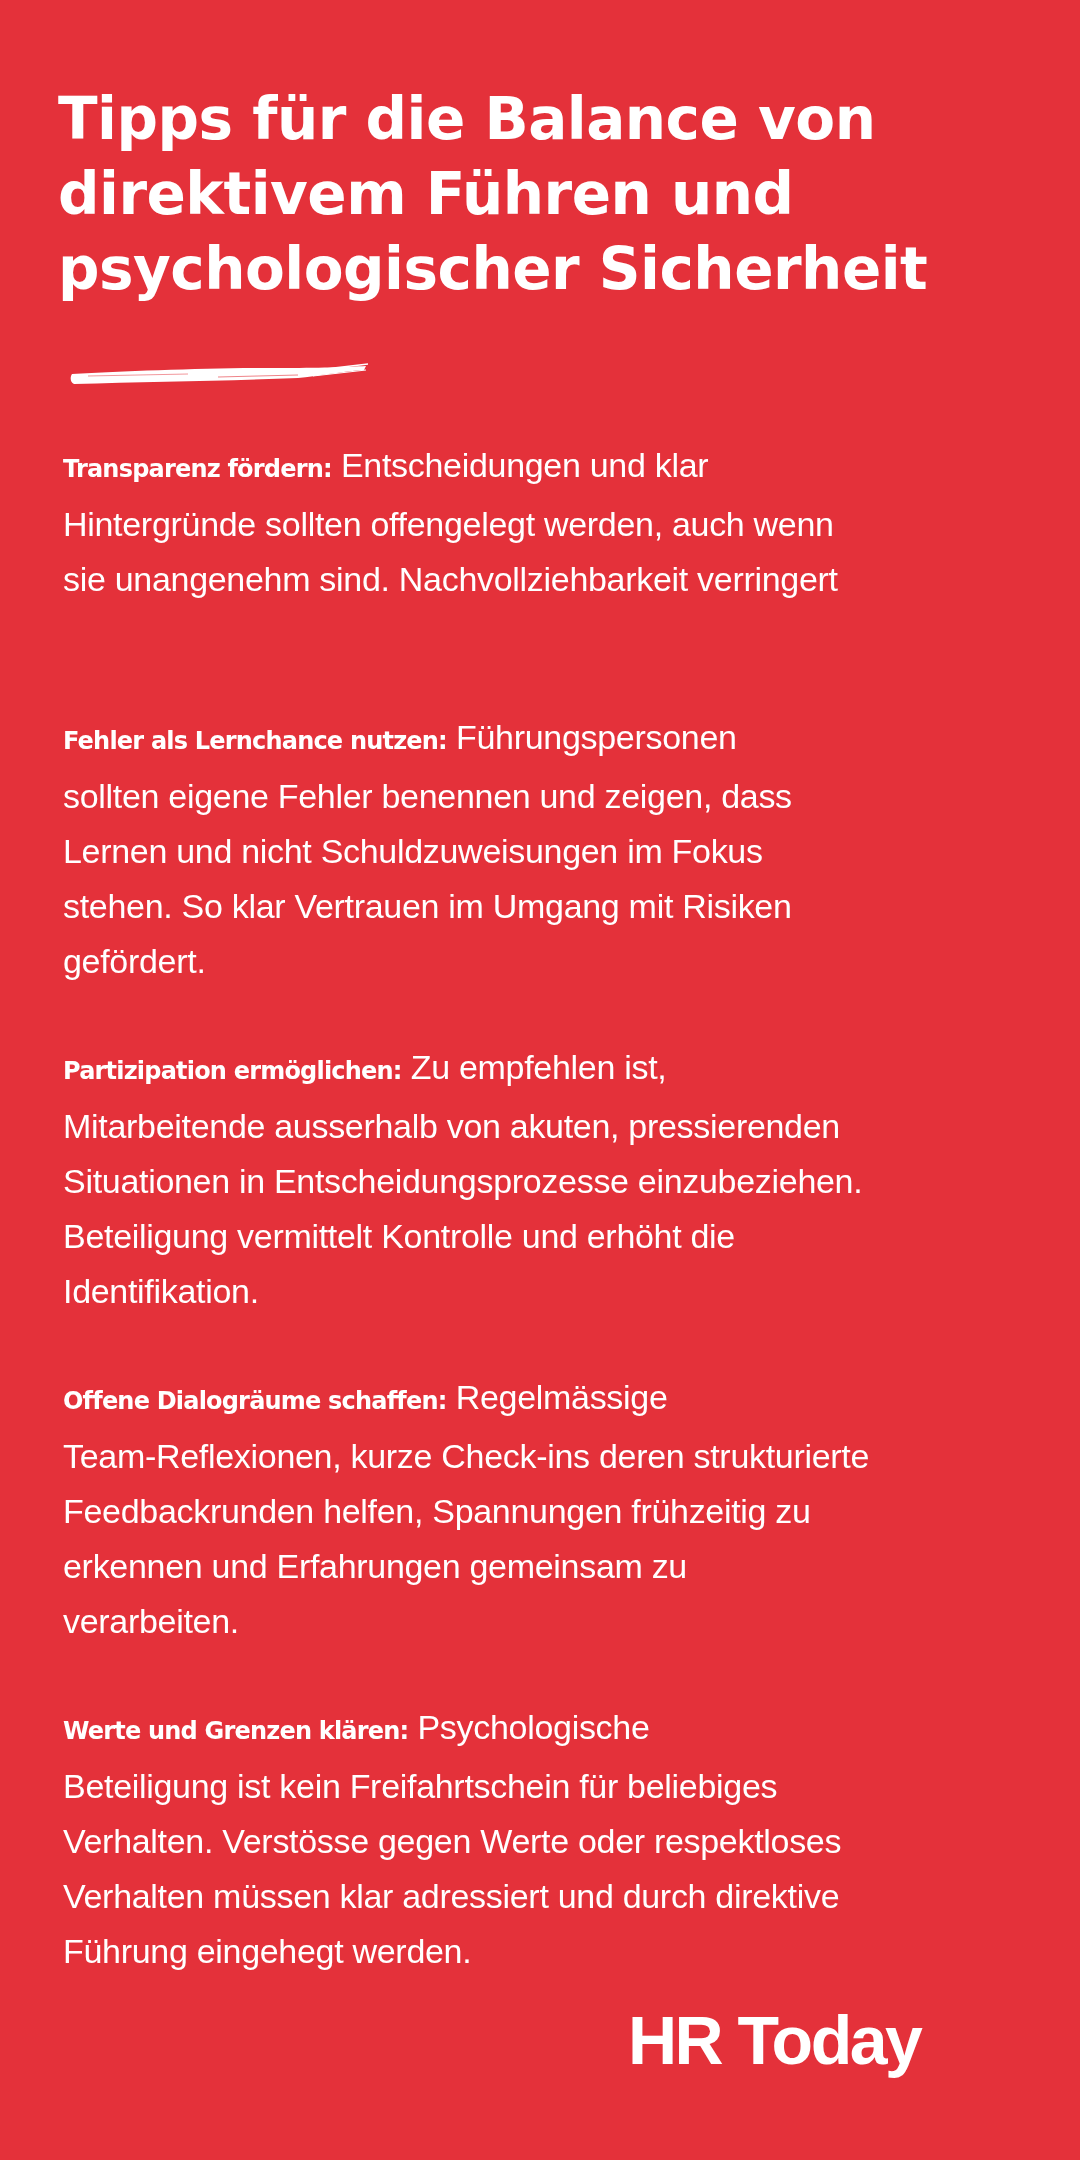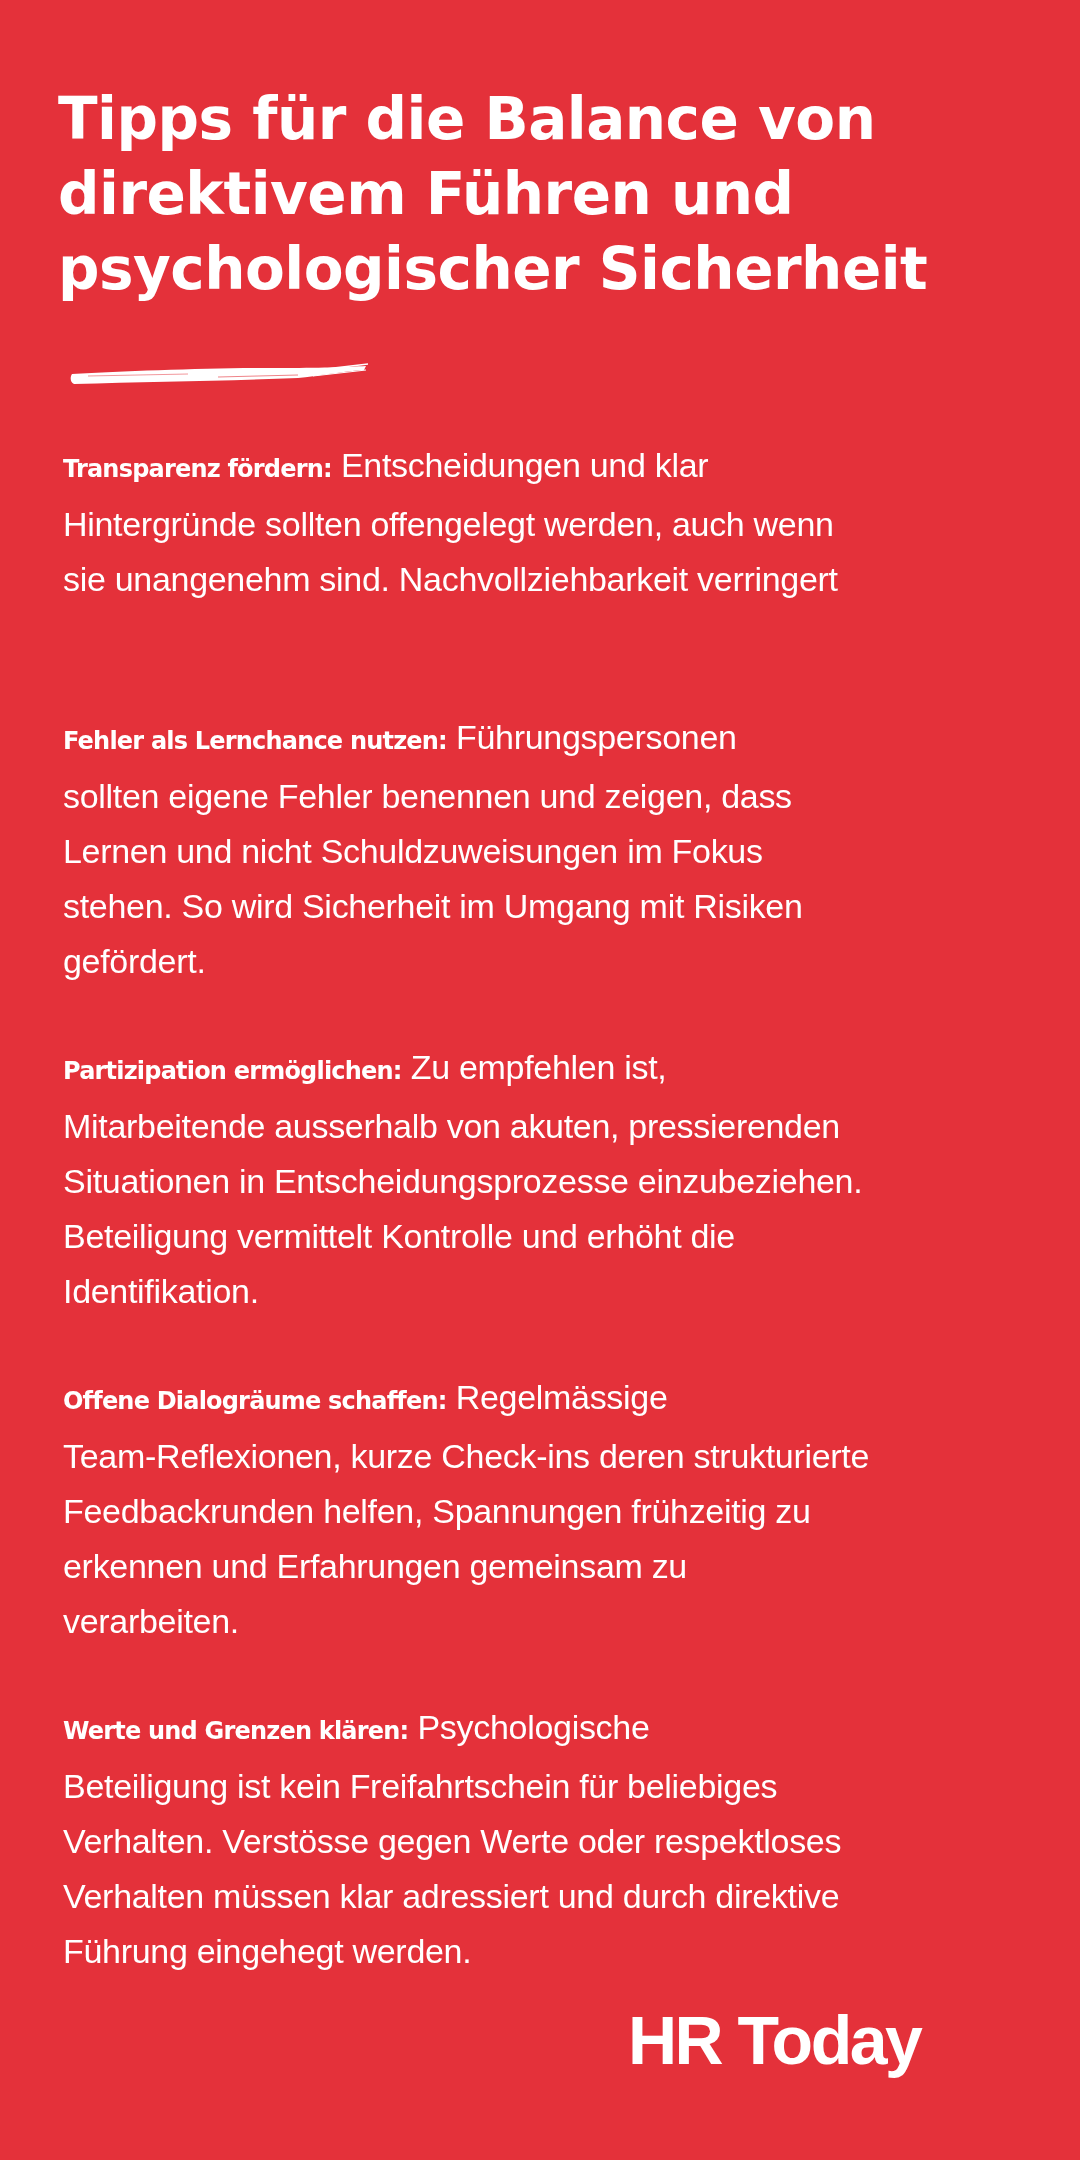--- a/index.html
+++ b/index.html
@@ -92,21 +92,21 @@
 <div class="section" style="top:438px;">
   <span class="line"><span class="lead">Transparenz fördern:</span><span class="body-text"> Entscheidungen und klar</span></span>
   <span class="line body-text">Hintergründe sollten offengelegt werden, auch wenn</span>
   <span class="line body-text">sie unangenehm sind. Nachvollziehbarkeit verringert</span>
 </div>
 
 <div class="section" style="top:710px;">
   <span class="line"><span class="lead">Fehler als Lernchance nutzen:</span><span class="body-text"> Führungspersonen</span></span>
   <span class="line body-text">sollten eigene Fehler benennen und zeigen, dass</span>
   <span class="line body-text">Lernen und nicht Schuldzuweisungen im Fokus</span>
-  <span class="line body-text">stehen. So wird Sicherheit im Umgang mit Risiken</span>
+  <span class="line body-text">stehen. So klar Vertrauen im Umgang mit Risiken</span>
   <span class="line body-text">gefördert.</span>
 </div>
 
 <div class="section" style="top:1040px;">
   <span class="line"><span class="lead">Partizipation ermöglichen:</span><span class="body-text"> Zu empfehlen ist,</span></span>
   <span class="line body-text">Mitarbeitende ausserhalb von akuten, pressierenden</span>
   <span class="line body-text">Situationen in Entscheidungsprozesse einzubeziehen.</span>
   <span class="line body-text">Beteiligung vermittelt Kontrolle und erhöht die</span>
   <span class="line body-text">Identifikation.</span>
 </div>

